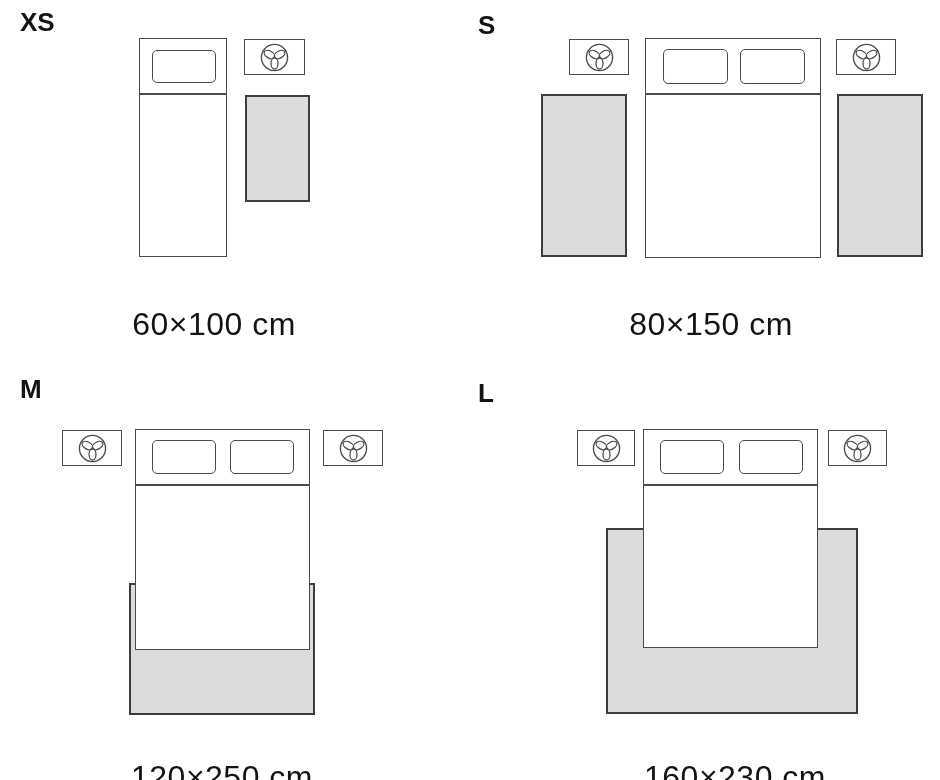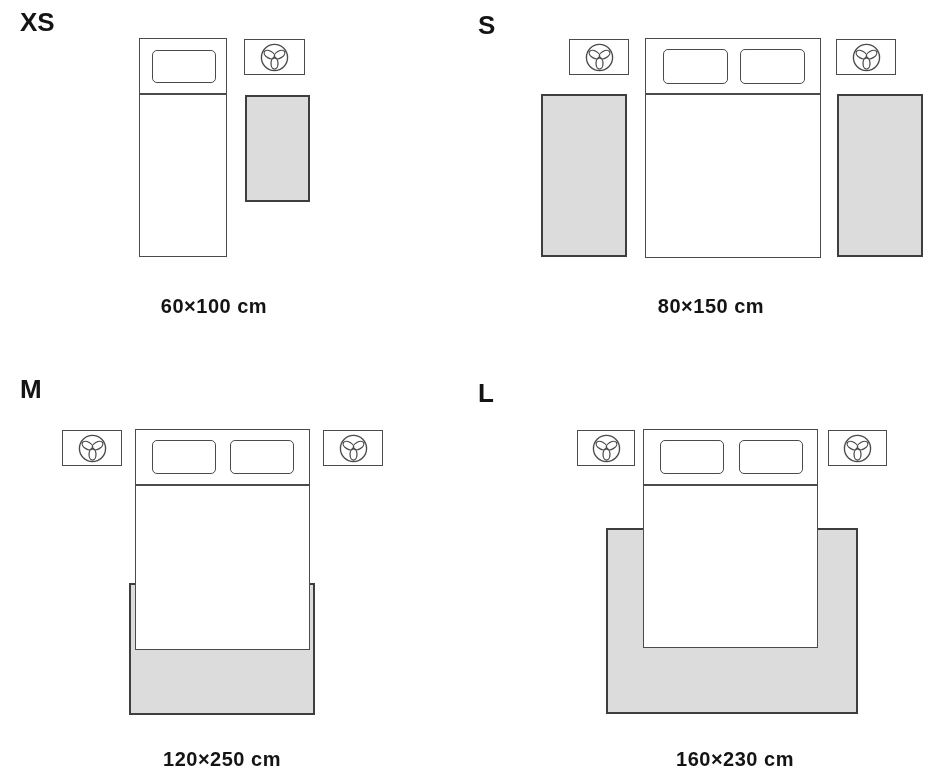--- a/index.html
+++ b/index.html
@@ -26,27 +26,28 @@
     font-size: 26px;
     font-weight: 700;
     color: var(--text, #141414);
     line-height: 1;
     z-index: 4;
     white-space: nowrap;
   }
   .dim-label {
     position: absolute;
     transform: translateX(-50%);
-    font-size: 20px;
-    font-weight: 700;
+    font-size: 32px;
+    font-weight: 400;
     color: var(--text, #141414);
     letter-spacing: 0.5px;
     line-height: 1;
     z-index: 4;
     white-space: nowrap;
+    margin-top: 12px;
   }
   .bed {
     position: absolute;
     box-sizing: border-box;
     border: 1.5px solid var(--line, #4b4b4b);
     background: #ffffff;
     z-index: 2;
   }
   .pillow {
     position: absolute;

